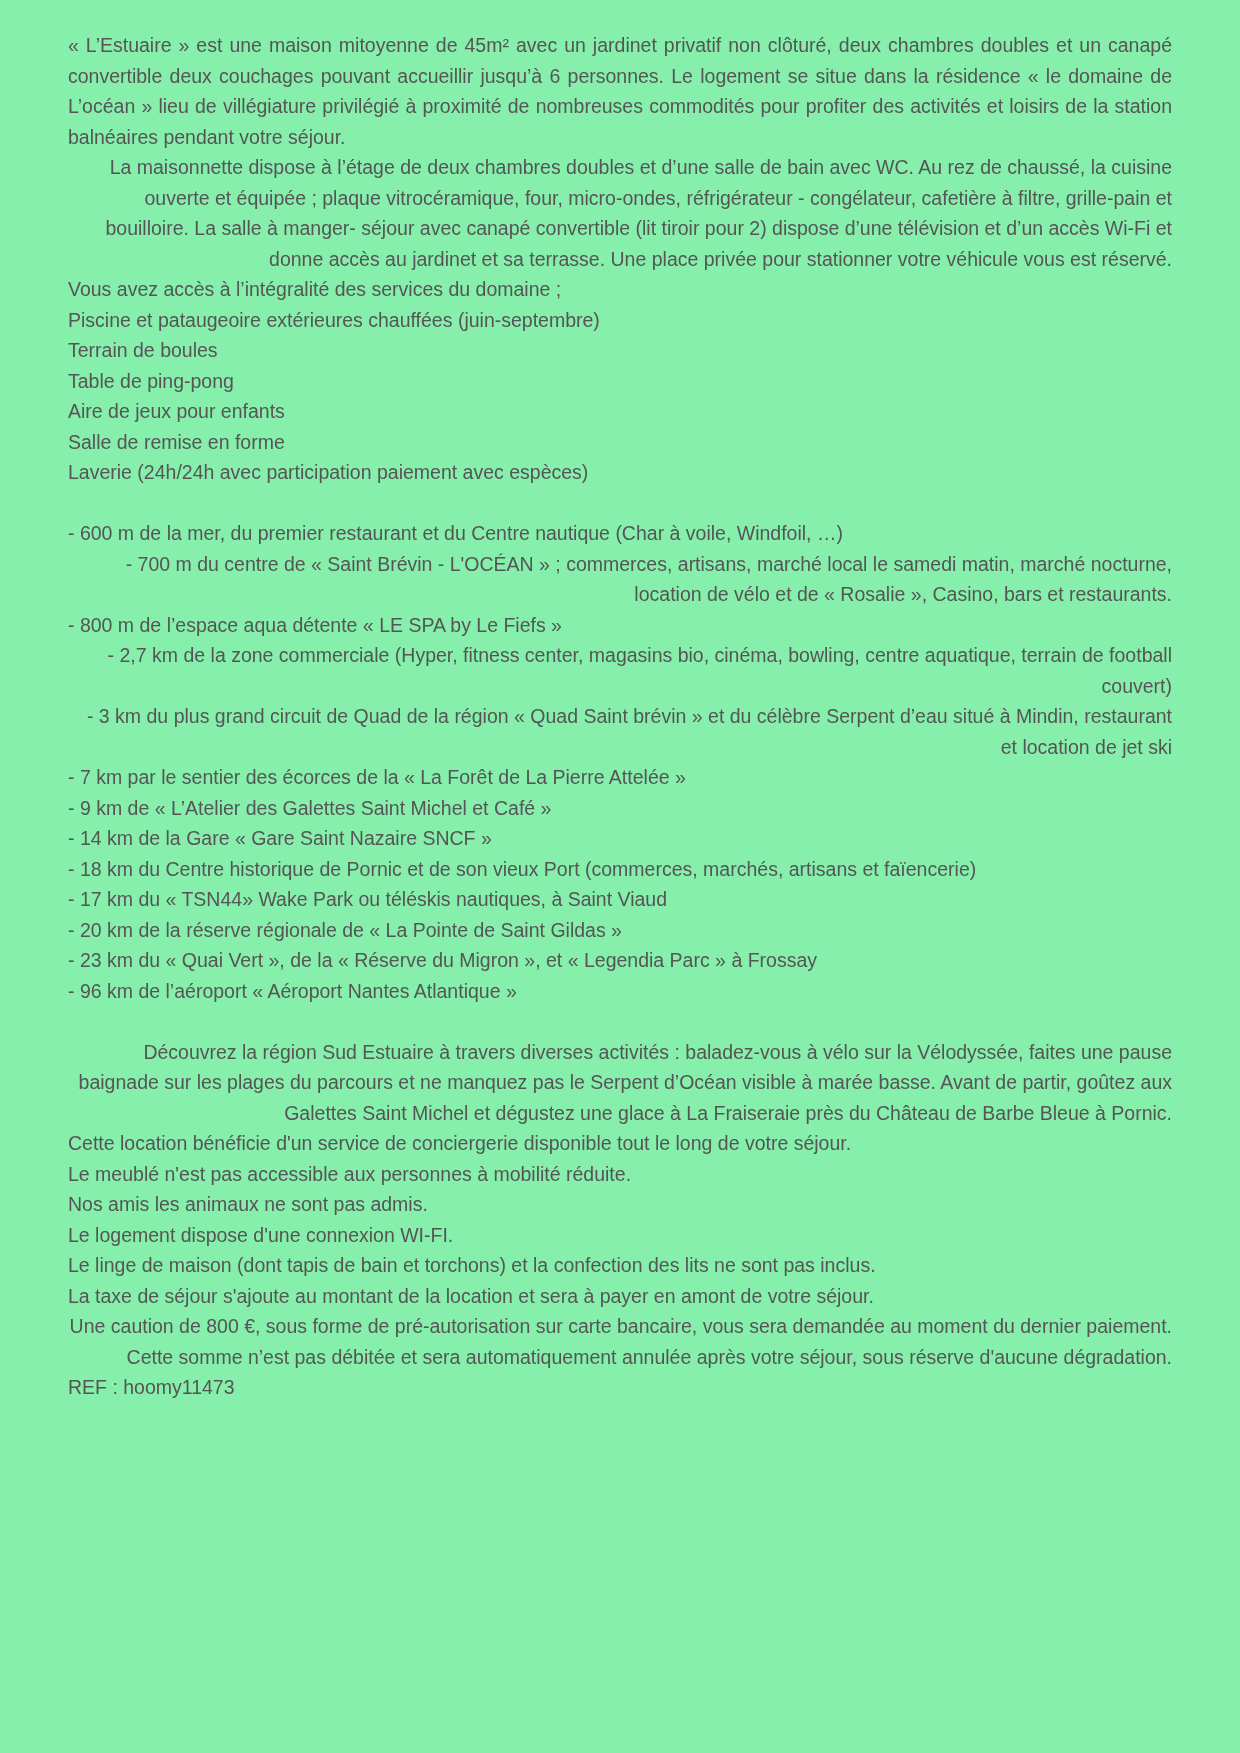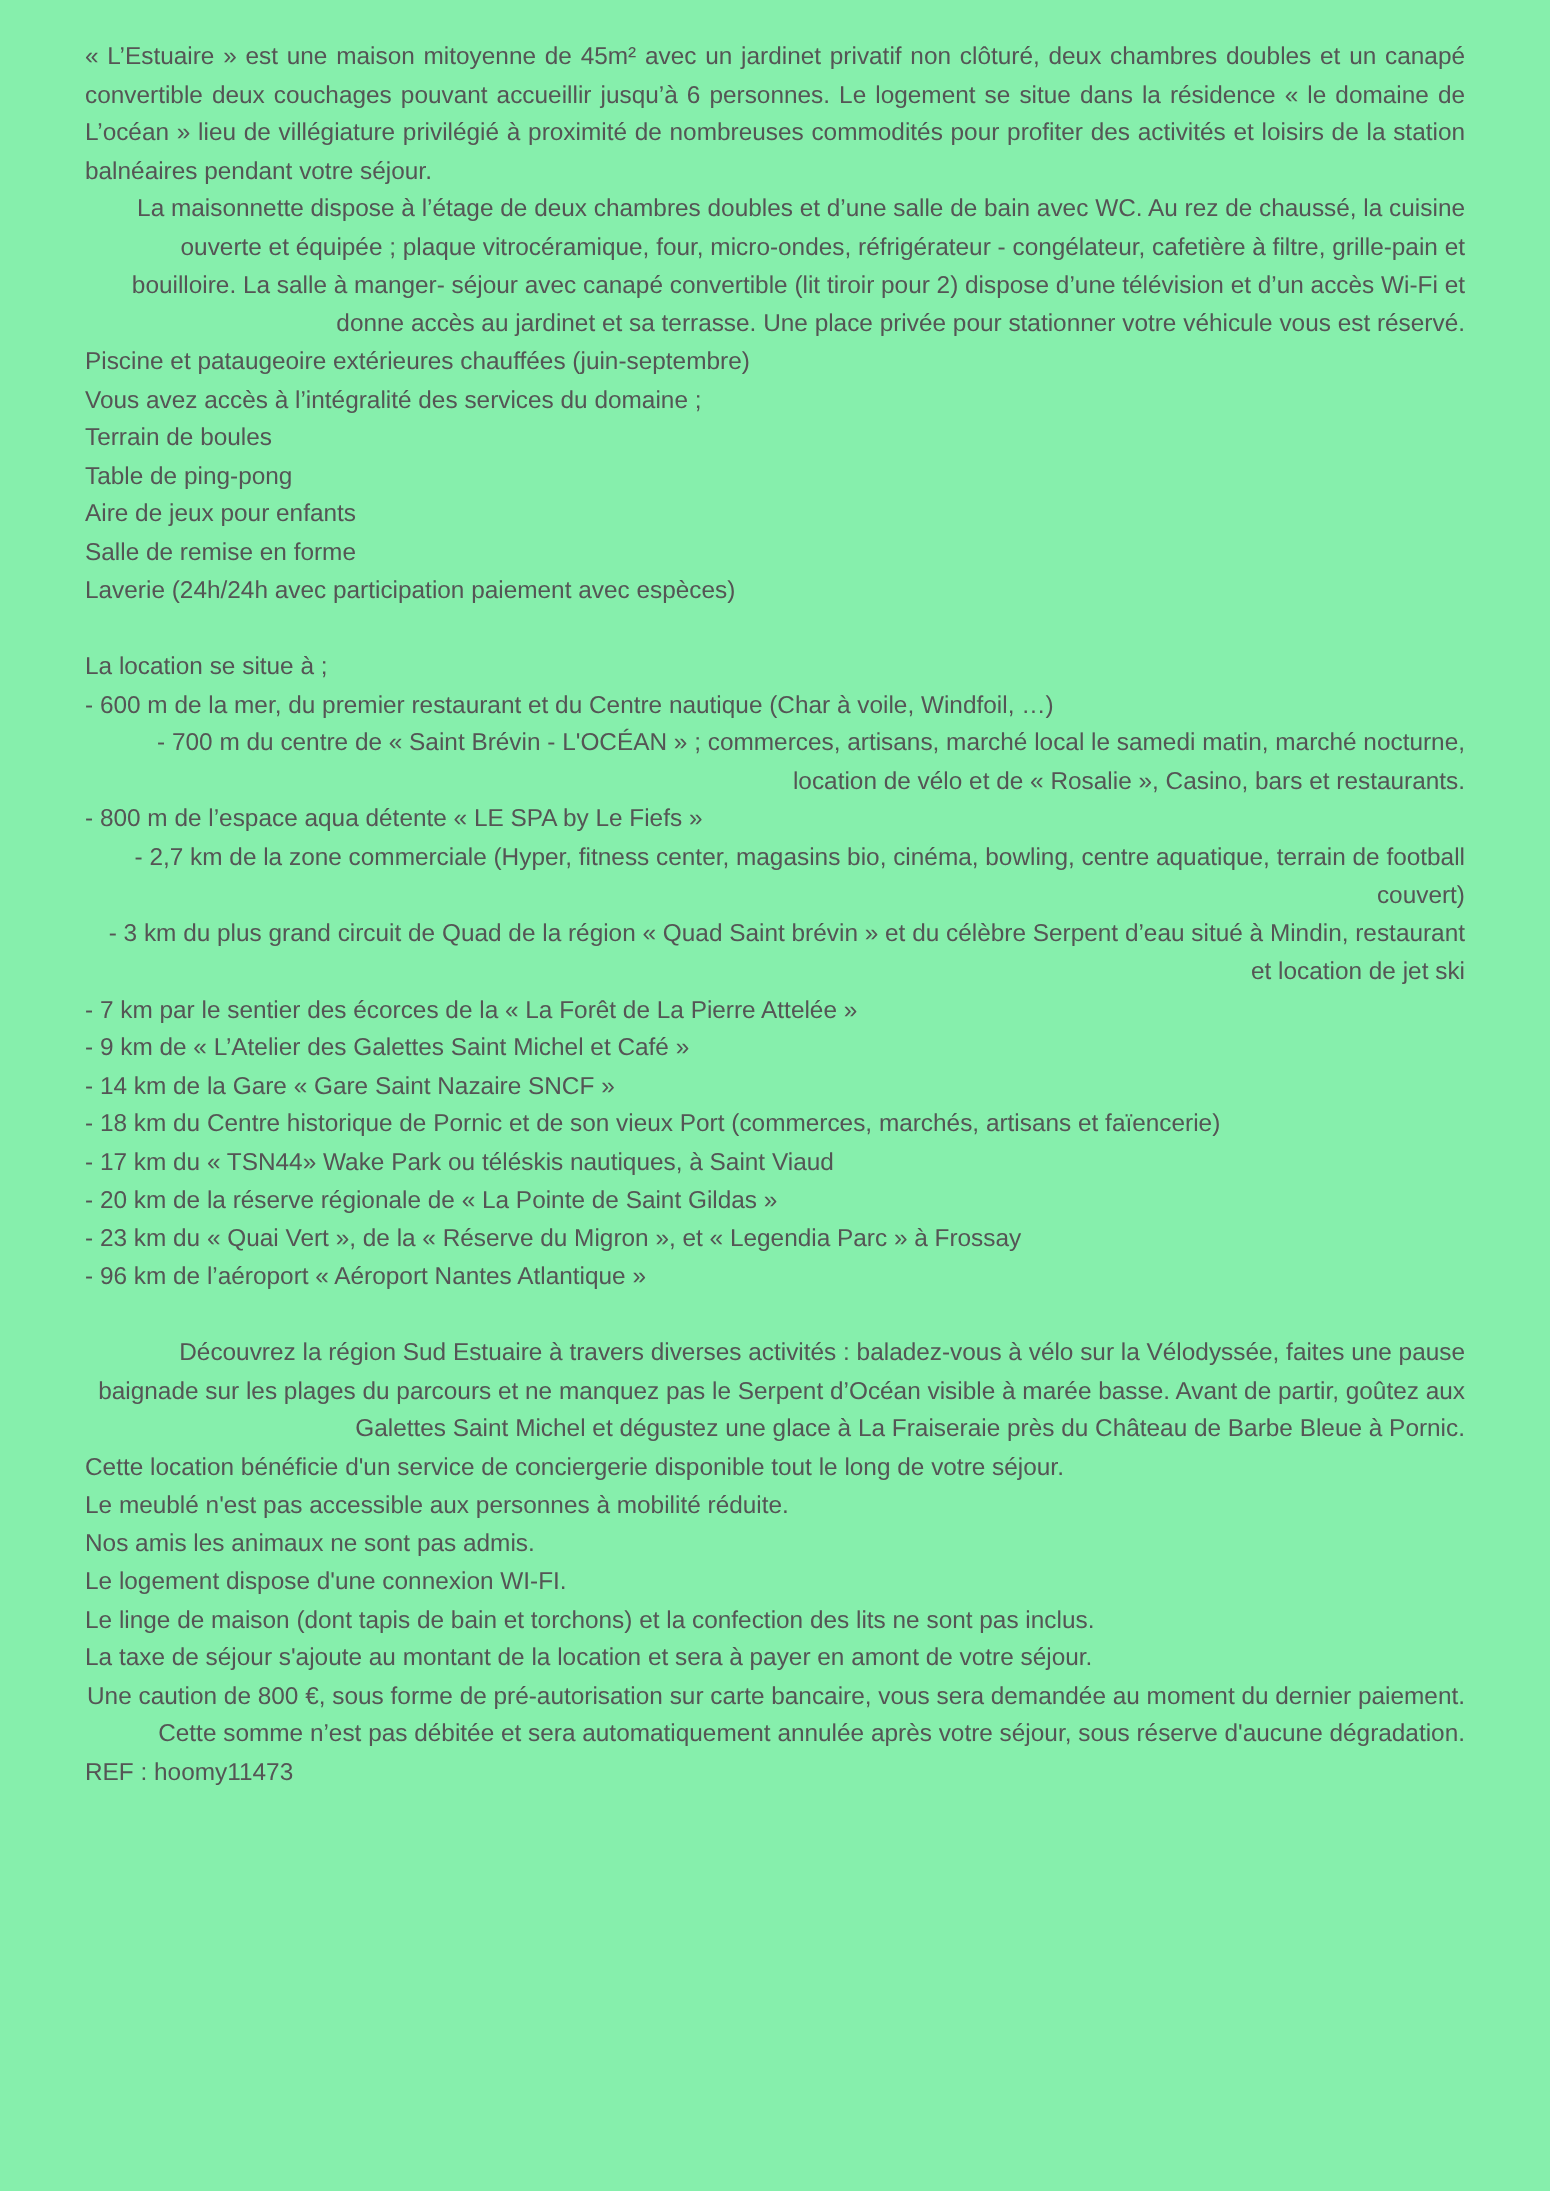--- a/index.html
+++ b/index.html
@@ -45,29 +45,28 @@
   }
 </style>
 </head>
 <body>
 
 <div class="page">
   <div class="doc-body">
 
     <p class="para justified">« L’Estuaire » est une maison mitoyenne de 45m² avec un jardinet privatif non clôturé, deux chambres doubles et un canapé convertible deux couchages pouvant accueillir jusqu’à 6 personnes. Le logement se situe dans la résidence « le domaine de L’océan » lieu de villégiature privilégié à proximité de nombreuses commodités pour profiter des activités et loisirs de la station balnéaires pendant votre séjour.</p>
     <p class="para">La maisonnette dispose à l’étage de deux chambres doubles et d’une salle de bain avec WC. Au rez de chaussé, la cuisine ouverte et équipée ; plaque vitrocéramique, four, micro-ondes, réfrigérateur - congélateur, cafetière à filtre, grille-pain et bouilloire. La salle à manger- séjour avec canapé convertible (lit tiroir pour 2) dispose d’une télévision et d’un accès Wi-Fi et donne accès au jardinet et sa terrasse. Une place privée pour stationner votre véhicule vous est réservé.</p>
+    <p class="line">Vous avez accès à l’intégralité des services du domaine ;</p>
     <p class="line">Piscine et pataugeoire extérieures chauffées (juin-septembre)</p>
-    <p class="line">Vous avez accès à l’intégralité des services du domaine ;</p>
     <p class="line">Terrain de boules</p>
     <p class="line">Table de ping-pong</p>
     <p class="line">Aire de jeux pour enfants</p>
     <p class="line">Salle de remise en forme</p>
     <p class="line">Laverie (24h/24h avec participation paiement avec espèces)</p>
     <p class="blank"></p>
-    <p class="line">La location se situe à ;</p>
     <p class="line">- 600 m de la mer, du premier restaurant et du Centre nautique (Char à voile, Windfoil, …)</p>
     <p class="para">- 700 m du centre de « Saint Brévin - L'OCÉAN » ; commerces, artisans, marché local le samedi matin, marché nocturne, location de vélo et de « Rosalie », Casino, bars et restaurants.</p>
     <p class="line">- 800 m de l’espace aqua détente « LE SPA by Le Fiefs »</p>
     <p class="para">- 2,7 km de la zone commerciale (Hyper, fitness center, magasins bio, cinéma, bowling, centre aquatique, terrain de football couvert)</p>
     <p class="para">- 3 km du plus grand circuit de Quad de la région « Quad Saint brévin » et du célèbre Serpent d’eau situé à Mindin, restaurant et location de jet ski</p>
     <p class="line">- 7 km par le sentier des écorces de la « La Forêt de La Pierre Attelée »</p>
     <p class="line">- 9 km de « L’Atelier des Galettes Saint Michel et Café »</p>
     <p class="line">- 14 km de la Gare « Gare Saint Nazaire SNCF »</p>
     <p class="line">- 18 km du Centre historique de Pornic et de son vieux Port (commerces, marchés, artisans et faïencerie)</p>
     <p class="line">- 17 km du « TSN44» Wake Park ou téléskis nautiques, à Saint Viaud</p>

